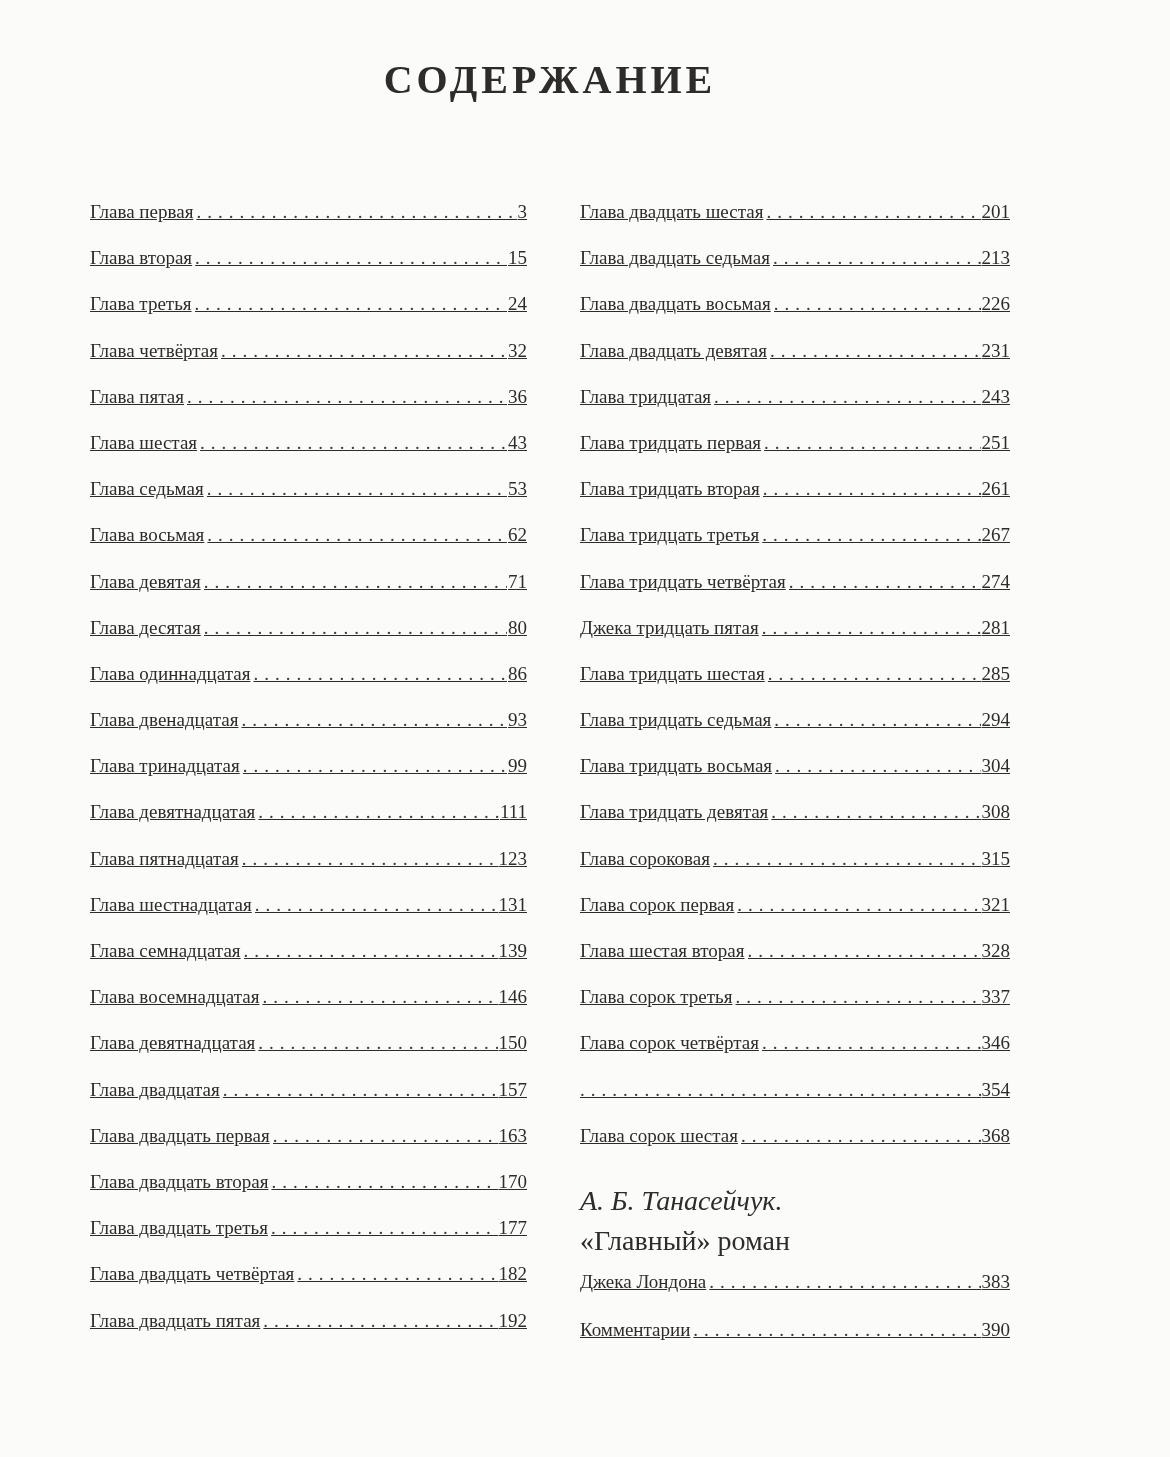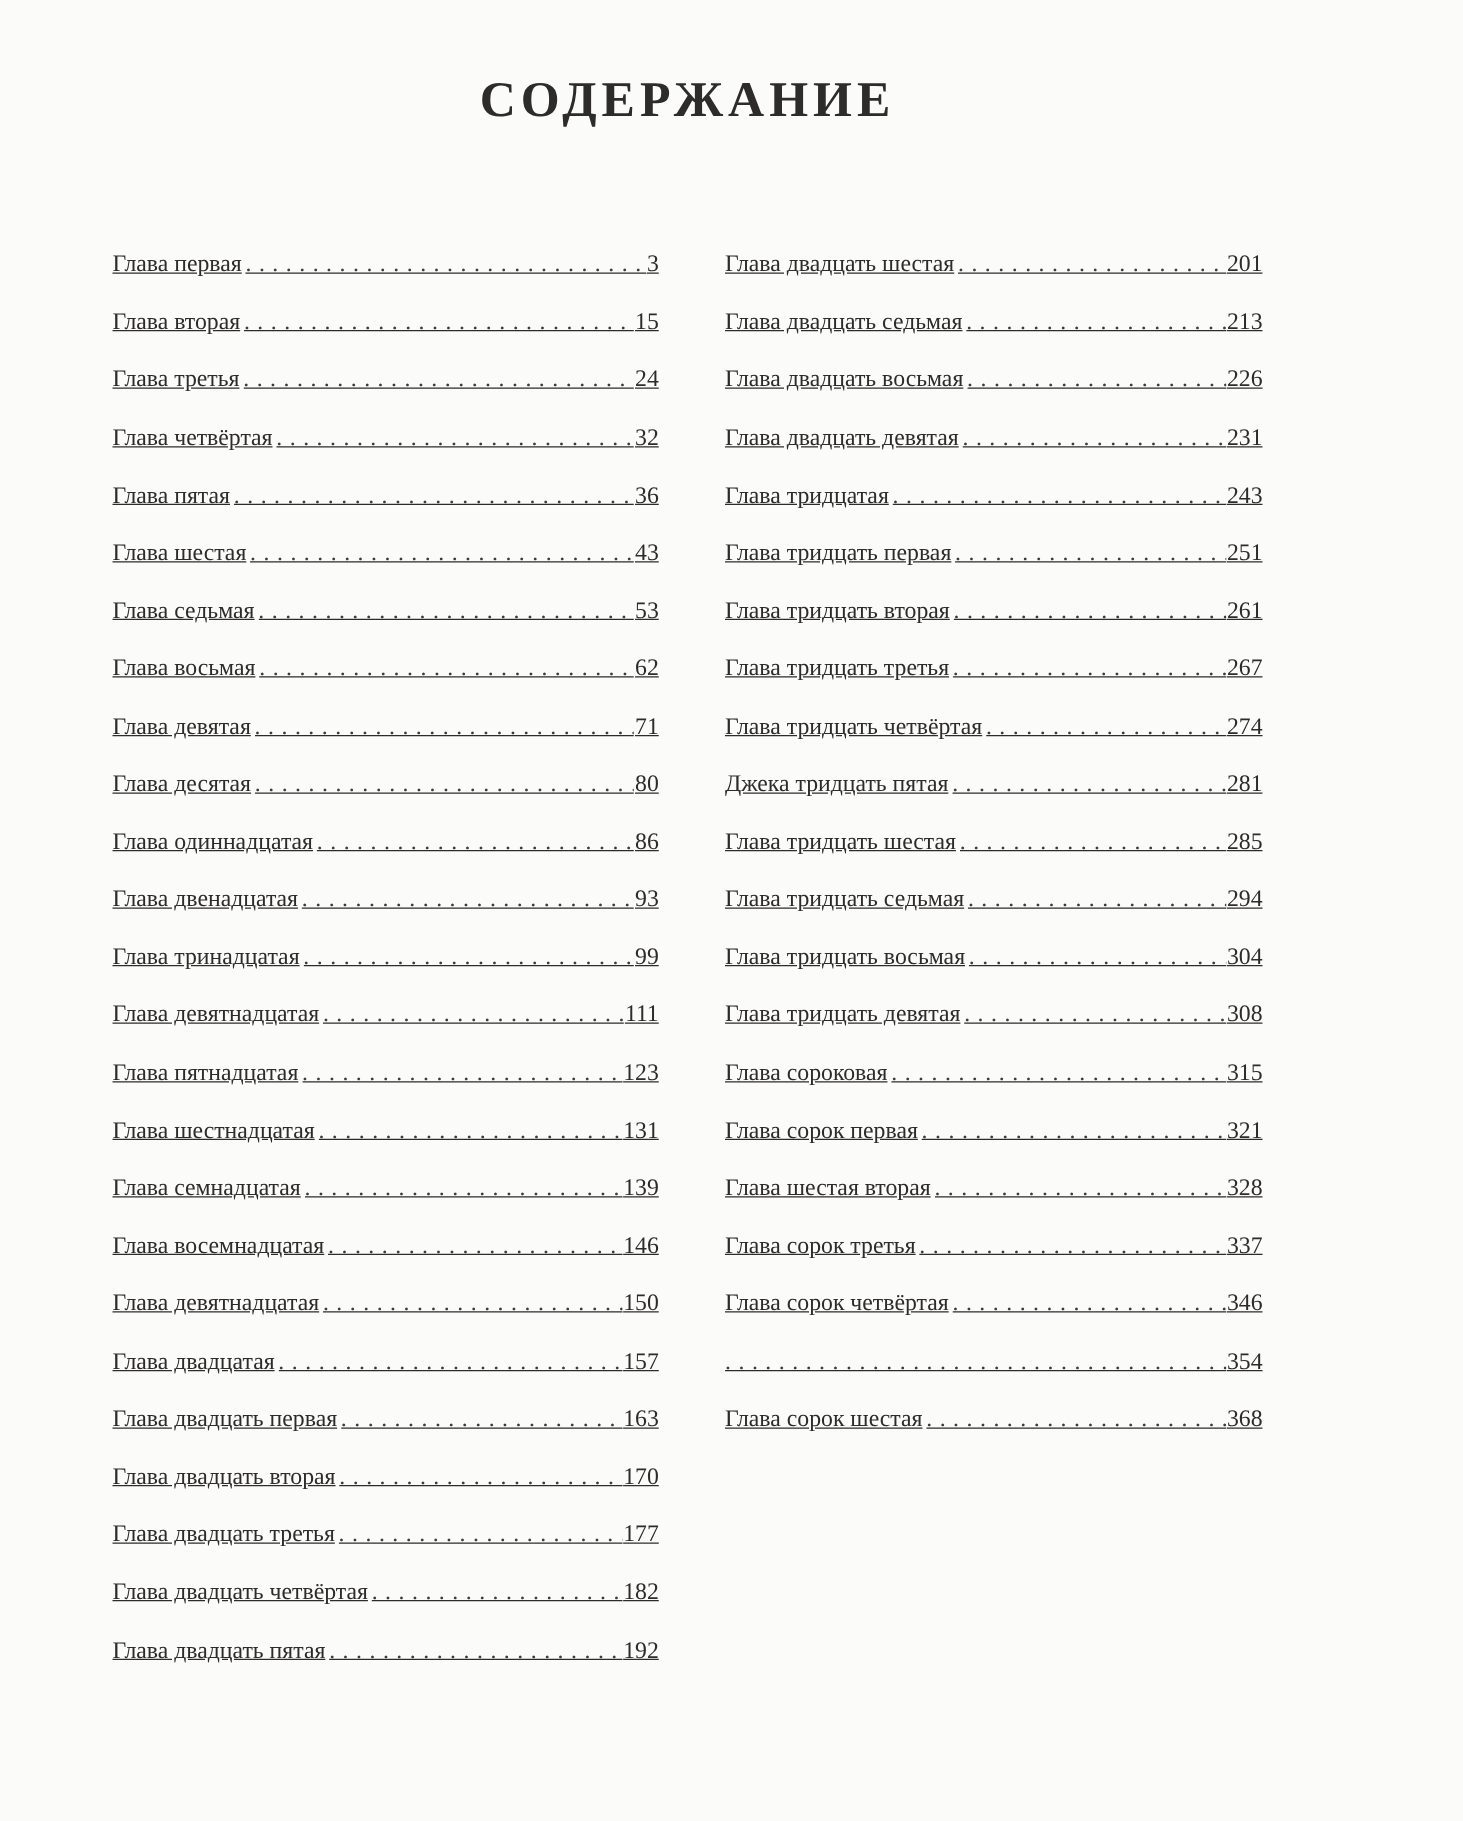--- a/index.html
+++ b/index.html
@@ -322,15 +322,29 @@
             <span class="leader"></span>
             <span class="pagenum">354</span>
           </div>
           <div class="row">
             <span class="label">Глава сорок шестая</span>
             <span class="leader"></span>
             <span class="pagenum">368</span>
           </div>
         </div>
 
+      <div class="afterword">
+        <div class="plainline italic">А. Б. Танасейчук.</div>
+        <div class="plainline">«Главный» роман</div>
+        <div class="row">
+          <span class="label">Джека Лондона</span>
+          <span class="leader"></span>
+          <span class="pagenum">383</span>
+        </div>
+        <div class="row comments-row">
+          <span class="label">Комментарии</span>
+          <span class="leader"></span>
+          <span class="pagenum">390</span>
+        </div>
+      </div>
     </div>
   </div>
 </div>
 
 </body></html>

